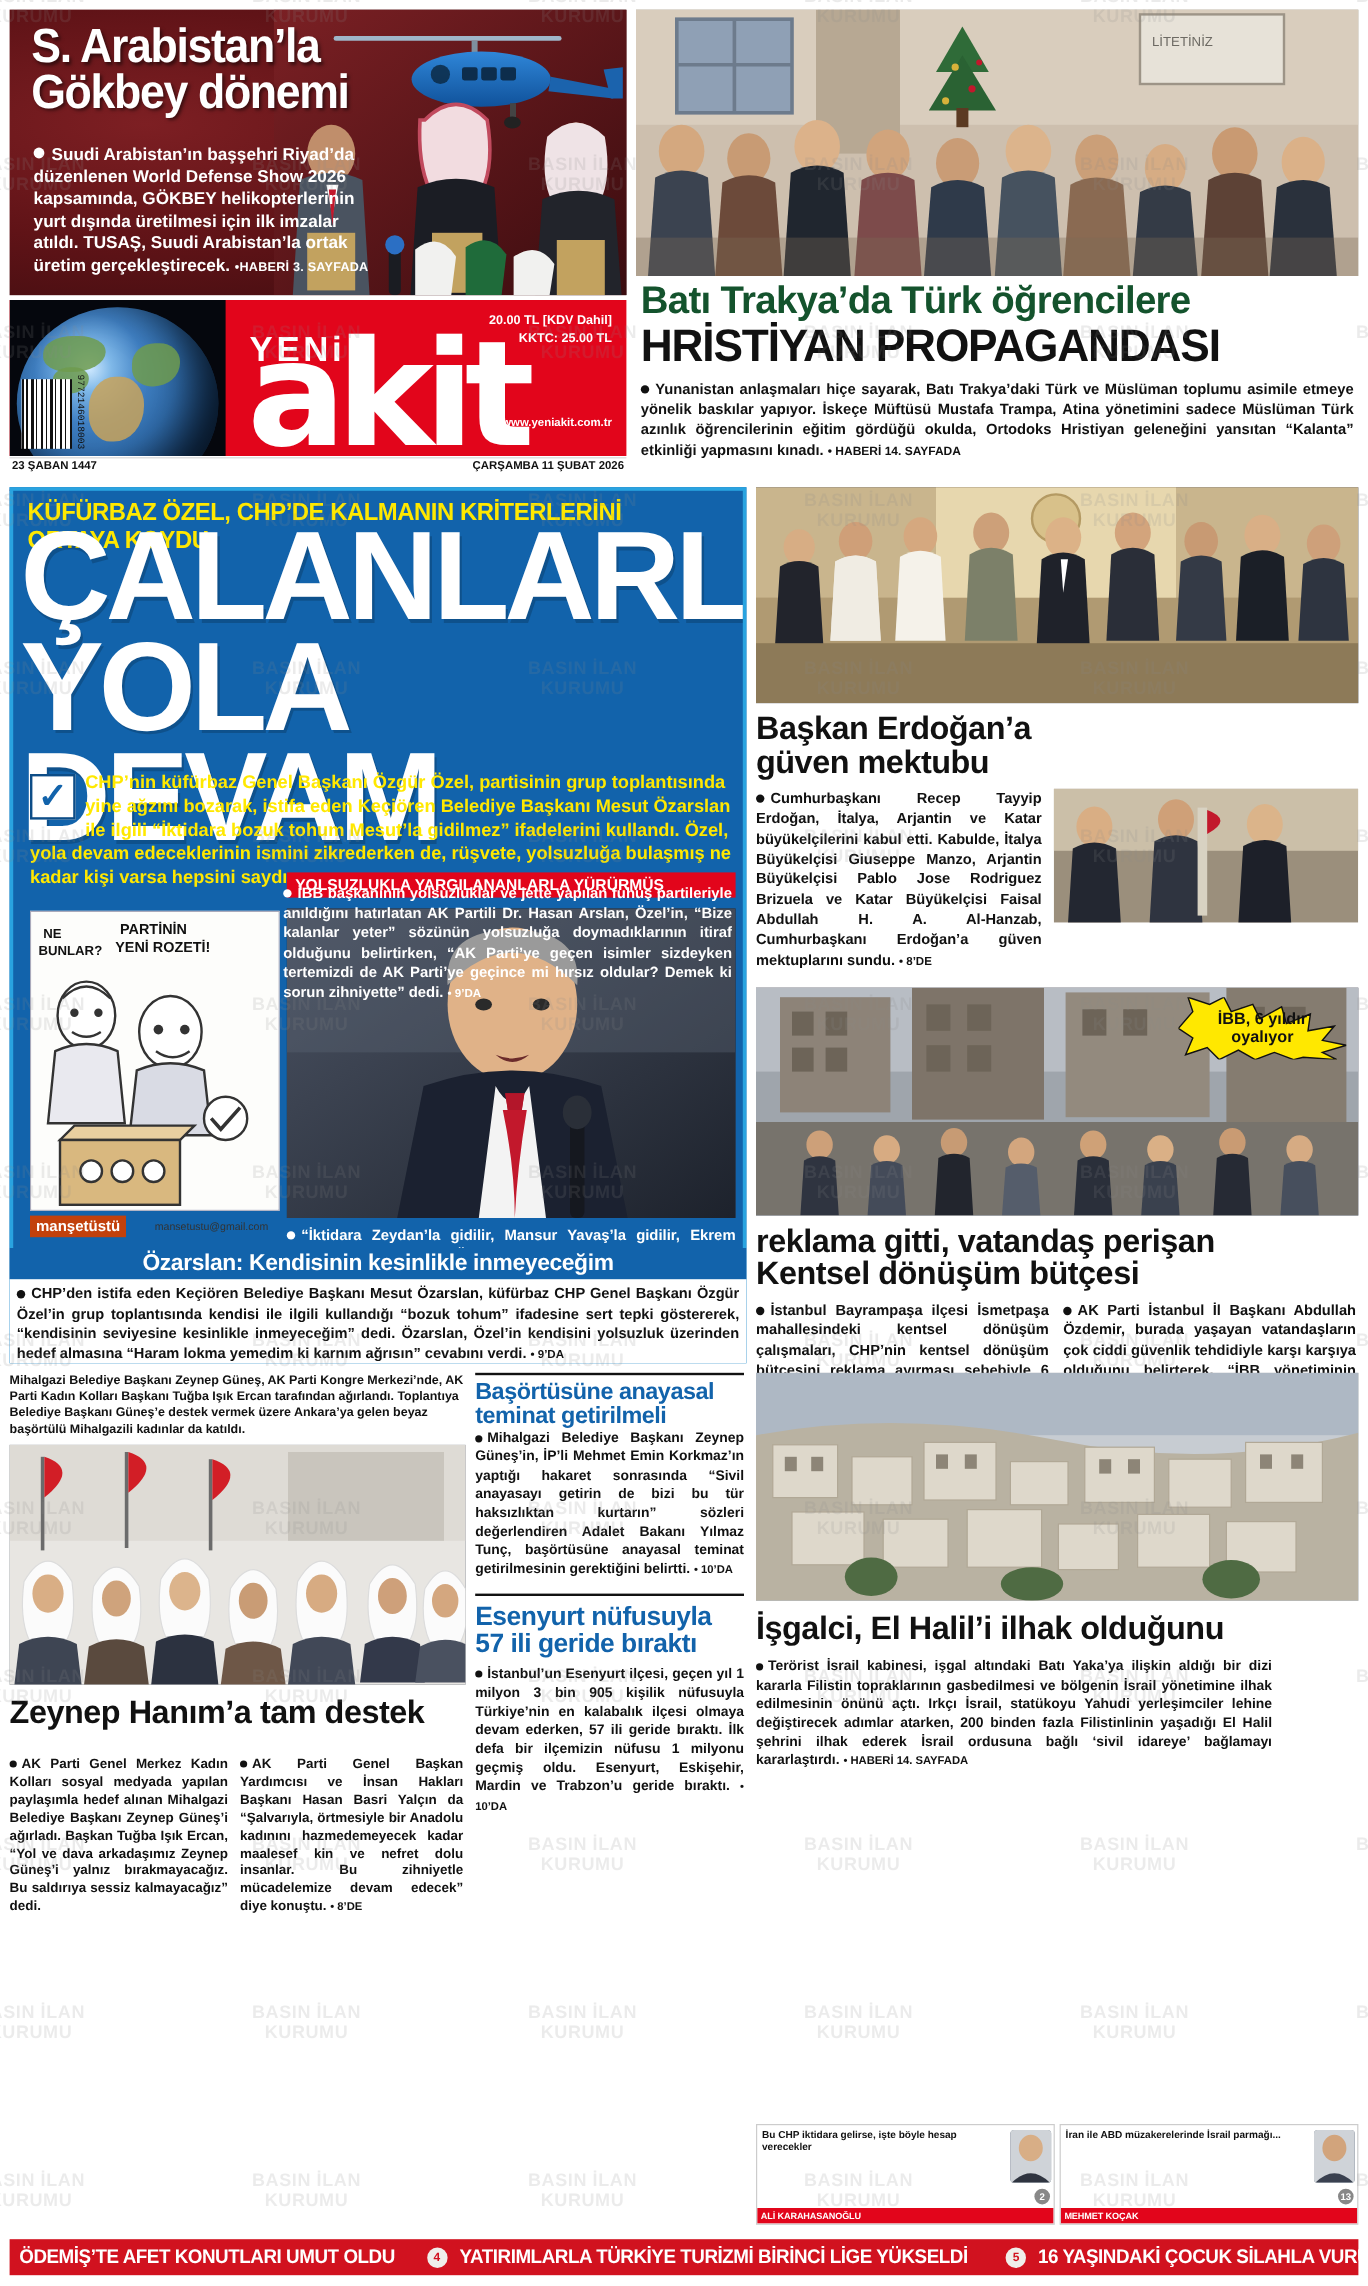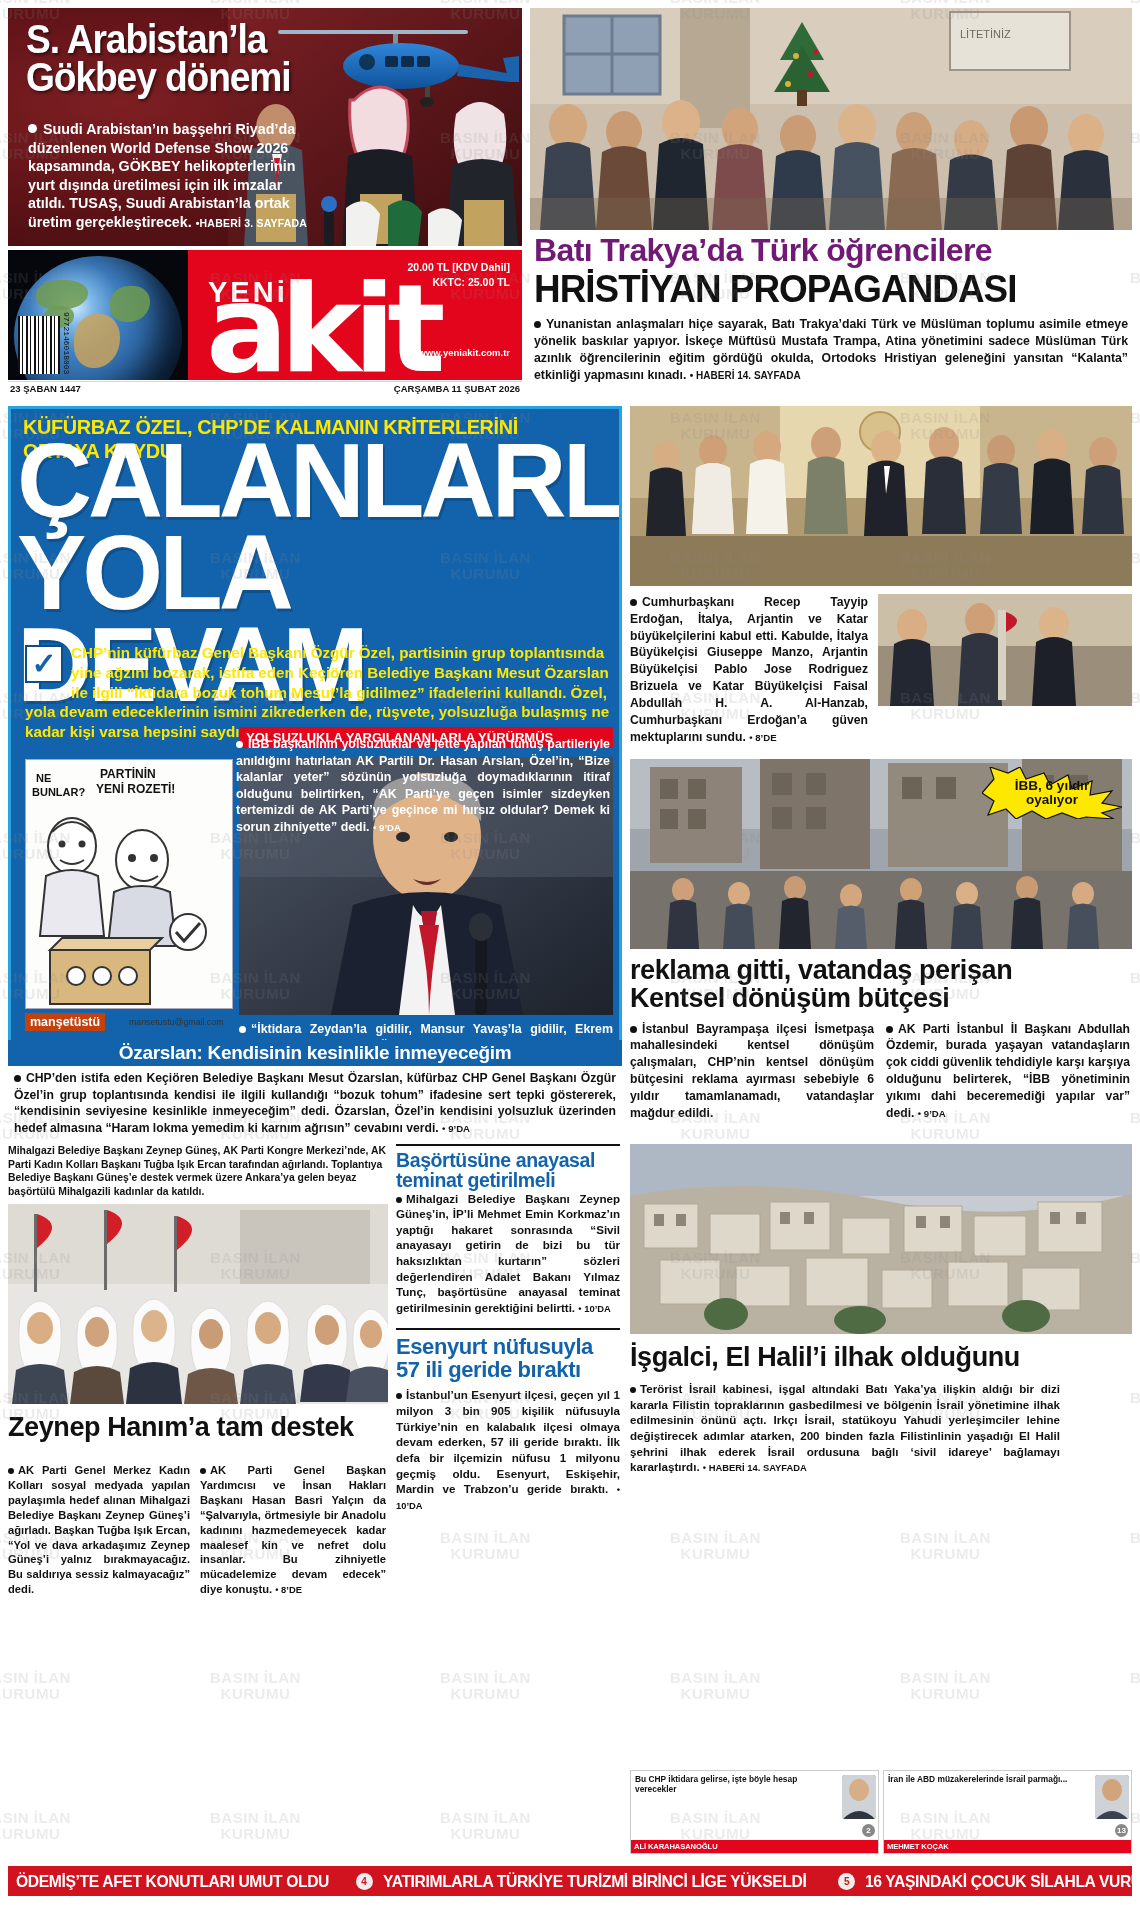--- a/index.html
+++ b/index.html
@@ -60,21 +60,21 @@
   .dateline { position:absolute; left:8px; top:381px; width:514px; height:28px;
               border-top:1px solid #d8d8d8; border-bottom:1px solid #e2051b;
               font-size:9.5px; color:#111; font-weight:700; }
   .dateline .l { position:absolute; left:2px; top:1px; }
   .dateline .r { position:absolute; right:2px; top:1px; }
 
   
   .top-right { position:absolute; left:530px; top:8px; width:602px; height:388px; }
   .tr-photo { position:absolute; left:0; top:0; width:602px; height:222px; overflow:hidden;
               background:#b9b0a4; }
-  .tr-k1 { position:absolute; left:4px; top:226px; width:596px; color:#701a75;
+  .tr-k1 { position:absolute; left:4px; top:226px; width:596px; color:#14532d;
            font-weight:800; font-size:32px; line-height:1.0; letter-spacing:-.6px; }
   .tr-k2 { position:absolute; left:4px; top:262px; width:596px; color:#111;
            font-weight:800; font-size:38px; line-height:1.0; letter-spacing:-1px;
            transform:scaleX(.97); transform-origin:left; }
   .tr-body { position:absolute; left:4px; top:308px; width:594px; font-size:12.3px;
              color:#111; line-height:1.39; text-align:justify; font-weight:600;}
   .tr-body .bullet { display:inline-block; width:7px; height:7px; border-radius:50%;
                      background:#111; margin-right:5px; }
   .tr-body .ref{ font-size:10px; font-weight:800;}
 
@@ -508,20 +508,24 @@
           <g transform="translate(404,24)">
               <ellipse cx="18" cy="16" rx="15" ry="17" fill="#d9af86"></ellipse>
               <path d="M0 34 q18 -11 36 0 l4 70 h-44z" fill="#1b1f27"></path>
             </g>
           <g transform="translate(456,32)">
               <ellipse cx="17" cy="15" rx="14" ry="16" fill="#ceA07a"></ellipse>
               <path d="M0 32 q17 -10 34 0 l4 64 h-42z" fill="#2e3440"></path>
             </g>
         </g>
       </svg>
+    </div>
+    <div class="rc-h" style="margin-top:8px;">
+      <div>Başkan Erdoğan’a</div>
+      <div>güven mektubu</div>
     </div>
     <div style="display:flex; gap:10px; margin-top:8px;">
       <div class="rc-body" style="width:238px;">
         <span class="bullet"></span><span>Cumhurbaşkanı Recep Tayyip Erdoğan, İtalya, Arjantin ve Katar büyükelçilerini kabul etti. Kabulde, İtalya Büyükelçisi Giuseppe Manzo, Arjantin Büyükelçisi Pablo Jose Rodriguez Brizuela ve Katar Büyükelçisi Faisal Abdullah H. A. Al-Hanzab, Cumhurbaşkanı Erdoğan’a güven mektuplarını sundu.</span>
         <span class="ref">• 8’DE</span>
       </div>
       <div style="width:254px; height:112px; overflow:hidden;">
         <svg viewBox="0 0 254 112" width="254" height="112">
           <rect width="254" height="112" fill="#9b8f7c"></rect>
           <rect x="0" y="0" width="254" height="52" fill="#cbbfa8"></rect>

